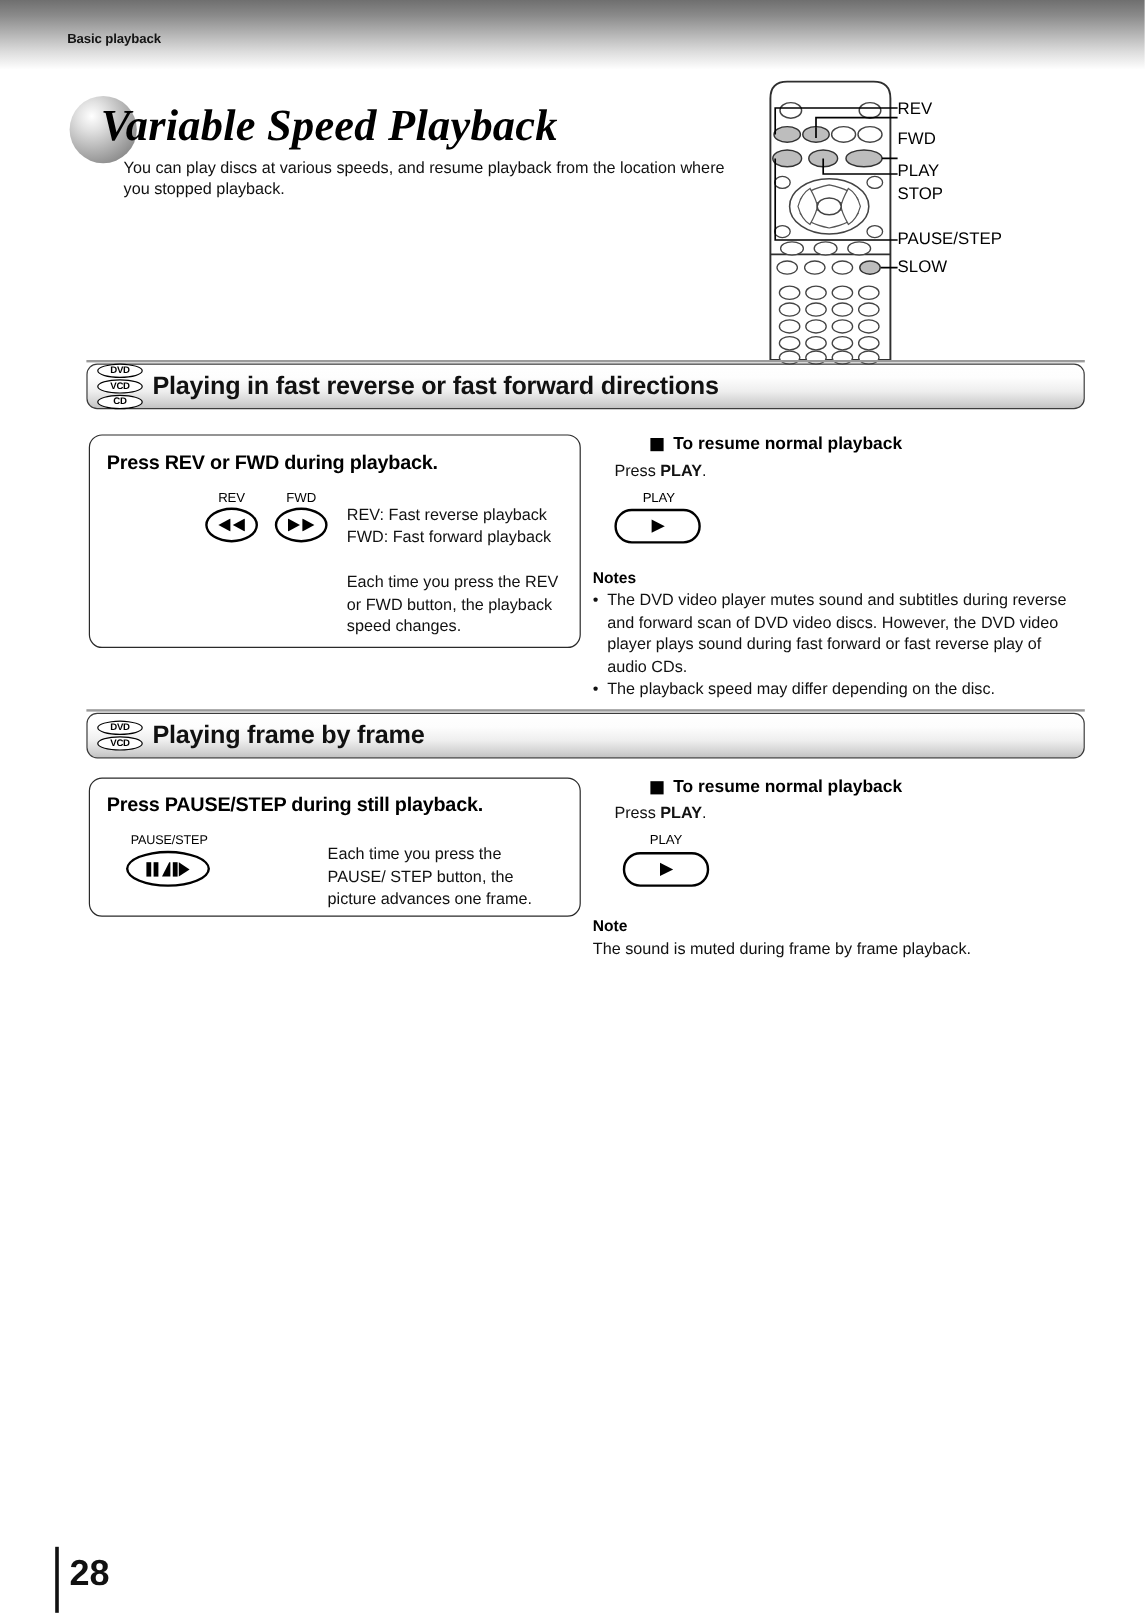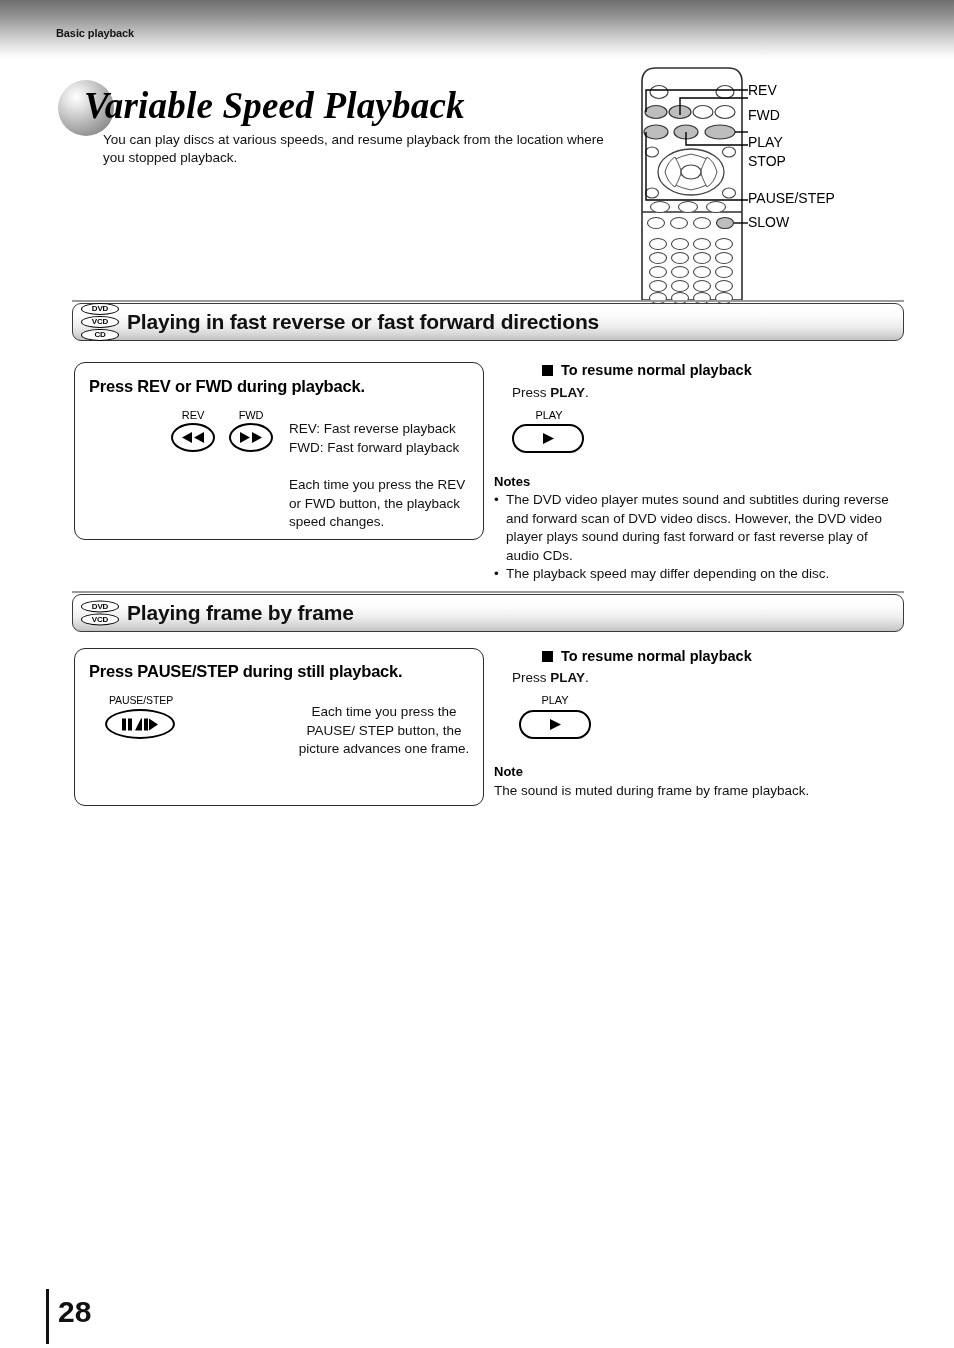--- a/index.html
+++ b/index.html
@@ -380,35 +380,35 @@
 
 <div class="section-rule" style="left:72px; top:591px; width:832px;"></div>
 <div class="section-bar" style="left:72px; top:594px; width:832px;">
   <div class="badges">
     <div class="badge">DVD</div>
     <div class="badge">VCD</div>
   </div>
   <div class="section-title">Playing frame by frame</div>
 </div>
 
-<div class="instr-box" style="left:74px; top:648px; width:410px; height:158px;">
+<div class="instr-box" style="left:74px; top:648px; width:410px; height:116px;">
   <div class="instr-head" style="left:14px; top:13px;">Press PAUSE/STEP during still playback.</div>
 
   <div class="keycap-label" style="left:18px; top:45px; width:96px; font-size:10.5px;">PAUSE/STEP</div>
   <div class="keycap oval" style="left:30px; top:60px; width:70px; height:30px;">
     <svg width="38" height="13" viewBox="0 0 38 13">
       <rect x="1" y="0.5" width="4" height="12" fill="#000"></rect>
       <rect x="7" y="0.5" width="4" height="12" fill="#000"></rect>
       <polygon points="14,12.5 20,0.5 21,0.5 21,12.5" fill="#000"></polygon>
       <rect x="23" y="0.5" width="4" height="12" fill="#000"></rect>
       <polygon points="28,0.5 28,12.5 37,6.5" fill="#000"></polygon>
     </svg>
   </div>
 
-  <div class="instr-text" style="left:214px; top:54px; width:190px;text-align:center;">Each time you press the PAUSE/ STEP button, the picture advances one frame.</div>
+  <div class="instr-text" style="left:198px; top:54px; width:190px;">Each time you press the PAUSE/ STEP button, the picture advances one frame.</div>
 </div>
 
 <div class="resume-head" style="left:494px; top:648px;">
   <span class="sq-bullet"></span>
   <span>To resume normal playback</span>
 </div>
 <div class="resume-sub" style="left:512px; top:670px;">
   <span>Press </span><b>PLAY</b><span>.</span>
 </div>
 <div class="keycap-label" style="left:530px; top:694px; width:50px;">PLAY</div>

